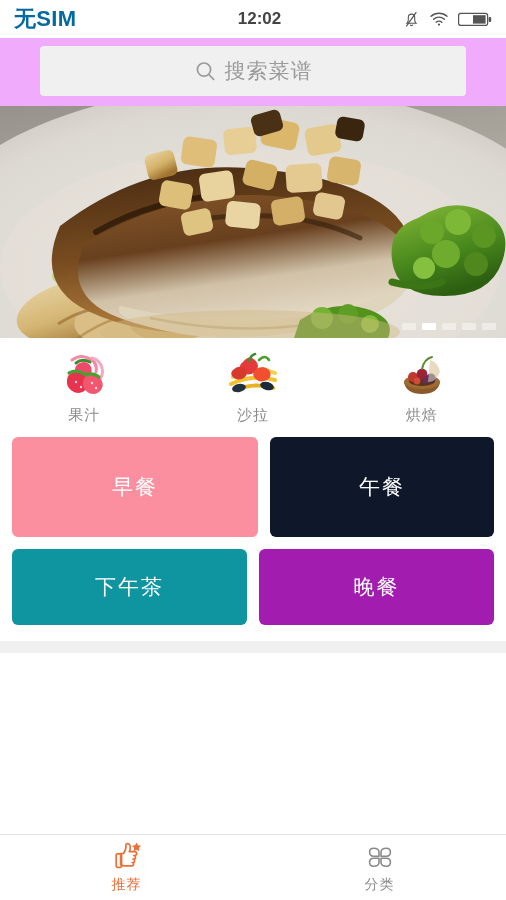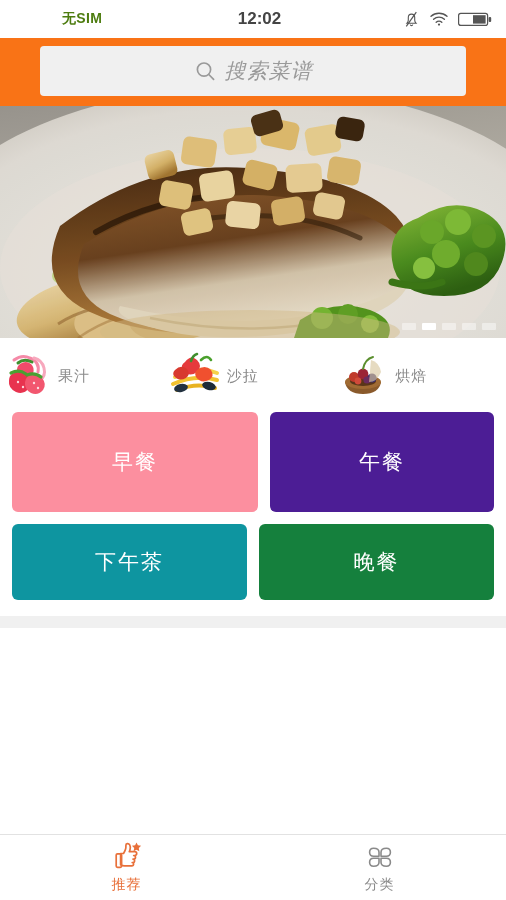--- a/index.html
+++ b/index.html
@@ -10,47 +10,47 @@
     background:#ffffff; overflow:hidden;
   }
   .phone { position:relative; width:506px; height:900px; background:#fff; display:flex; flex-direction:column; }
 
   
   .statusbar {
     height:38px; flex:0 0 38px; background:#ffffff;
     display:flex; align-items:center; padding:0 14px;
     position:relative;
   }
-  .sb-carrier { font-size:14px; font-weight:bold; color:#4d7c0f; letter-spacing:.3px;margin-left:48px; }
+  .sb-carrier { font-size:22px; font-weight:bold; color:#0369a1; letter-spacing:.3px; }
   .sb-time {
     position:absolute; left:13px; right:0; text-align:center;
     font-size:17px; font-weight:bold; color:#444;
   }
   .sb-right { margin-left:auto; display:flex; align-items:center; gap:9px; position:relative; z-index:2; }
   .icon-svg { display:block; }
 
   
-  .search-wrap { padding:8px 40px 10px 40px; background:#f97316;font-style:italic; }
+  .search-wrap { padding:8px 40px 10px 40px; background:#f0abfc; }
   .search-box {
     height:50px; background:#f0f0f0; border-radius:4px;
     display:flex; align-items:center; justify-content:center; gap:8px;
     cursor:text;
   }
   .search-text { font-size:21px; color:#9a9a9a; letter-spacing:1px; }
 
   
   .hero { position:relative; width:506px; height:232px; overflow:hidden; background:#b9ada0; }
   .hero svg { display:block; width:506px; height:232px; }
   .dots { position:absolute; right:10px; bottom:8px; display:flex; gap:6px; align-items:center; }
   .dot { width:14px; height:7px; background:rgba(255,255,255,.45); border-radius:1px; cursor:pointer; }
   .dot.active { background:#ffffff; }
 
   
   .cats { display:flex; padding:14px 0 12px 0; background:#fff; }
-  .cat { flex:1; display:flex; align-items:center; gap:6px; cursor:pointer; }
+  .cat { flex:1; display:flex; flex-direction:column; align-items:center; gap:6px; cursor:pointer; }
   .cat-img { width:52px; height:48px; display:block; }
   .cat-label { font-size:15px; color:#8b8b8b; letter-spacing:1px; }
 
   
   .tiles { padding:0 12px; background:#fff; }
   .tile-row { display:flex; gap:12px; margin-bottom:12px; }
   .tile {
     border-radius:6px; display:flex; align-items:center; justify-content:center;
     color:#fff; font-size:21px; letter-spacing:2px; cursor:pointer; user-select:none;
   }
@@ -281,29 +281,29 @@
       <span class="cat-label">烘焙</span>
     </div>
 
   </div>
 
   <div class="tiles">
     <div class="tile-row row1">
       <div class="tile" style="background:#FC8F9F;flex:1.1">
         <span>早餐</span>
       </div>
-      <div class="tile" style="background:#4c1d95;flex:1">
+      <div class="tile" style="background:#0f172a;flex:1">
         <span>午餐</span>
       </div>
     </div>
     <div class="tile-row row2">
       <div class="tile" style="background:#0E95A0">
         <span>下午茶</span>
       </div>
-      <div class="tile" style="background:#15803d">
+      <div class="tile" style="background:#a21caf">
         <span>晚餐</span>
       </div>
     </div>
   </div>
 
   <div class="divider-band"></div>
   <div class="filler"></div>
 
   <div class="tabbar">
 

